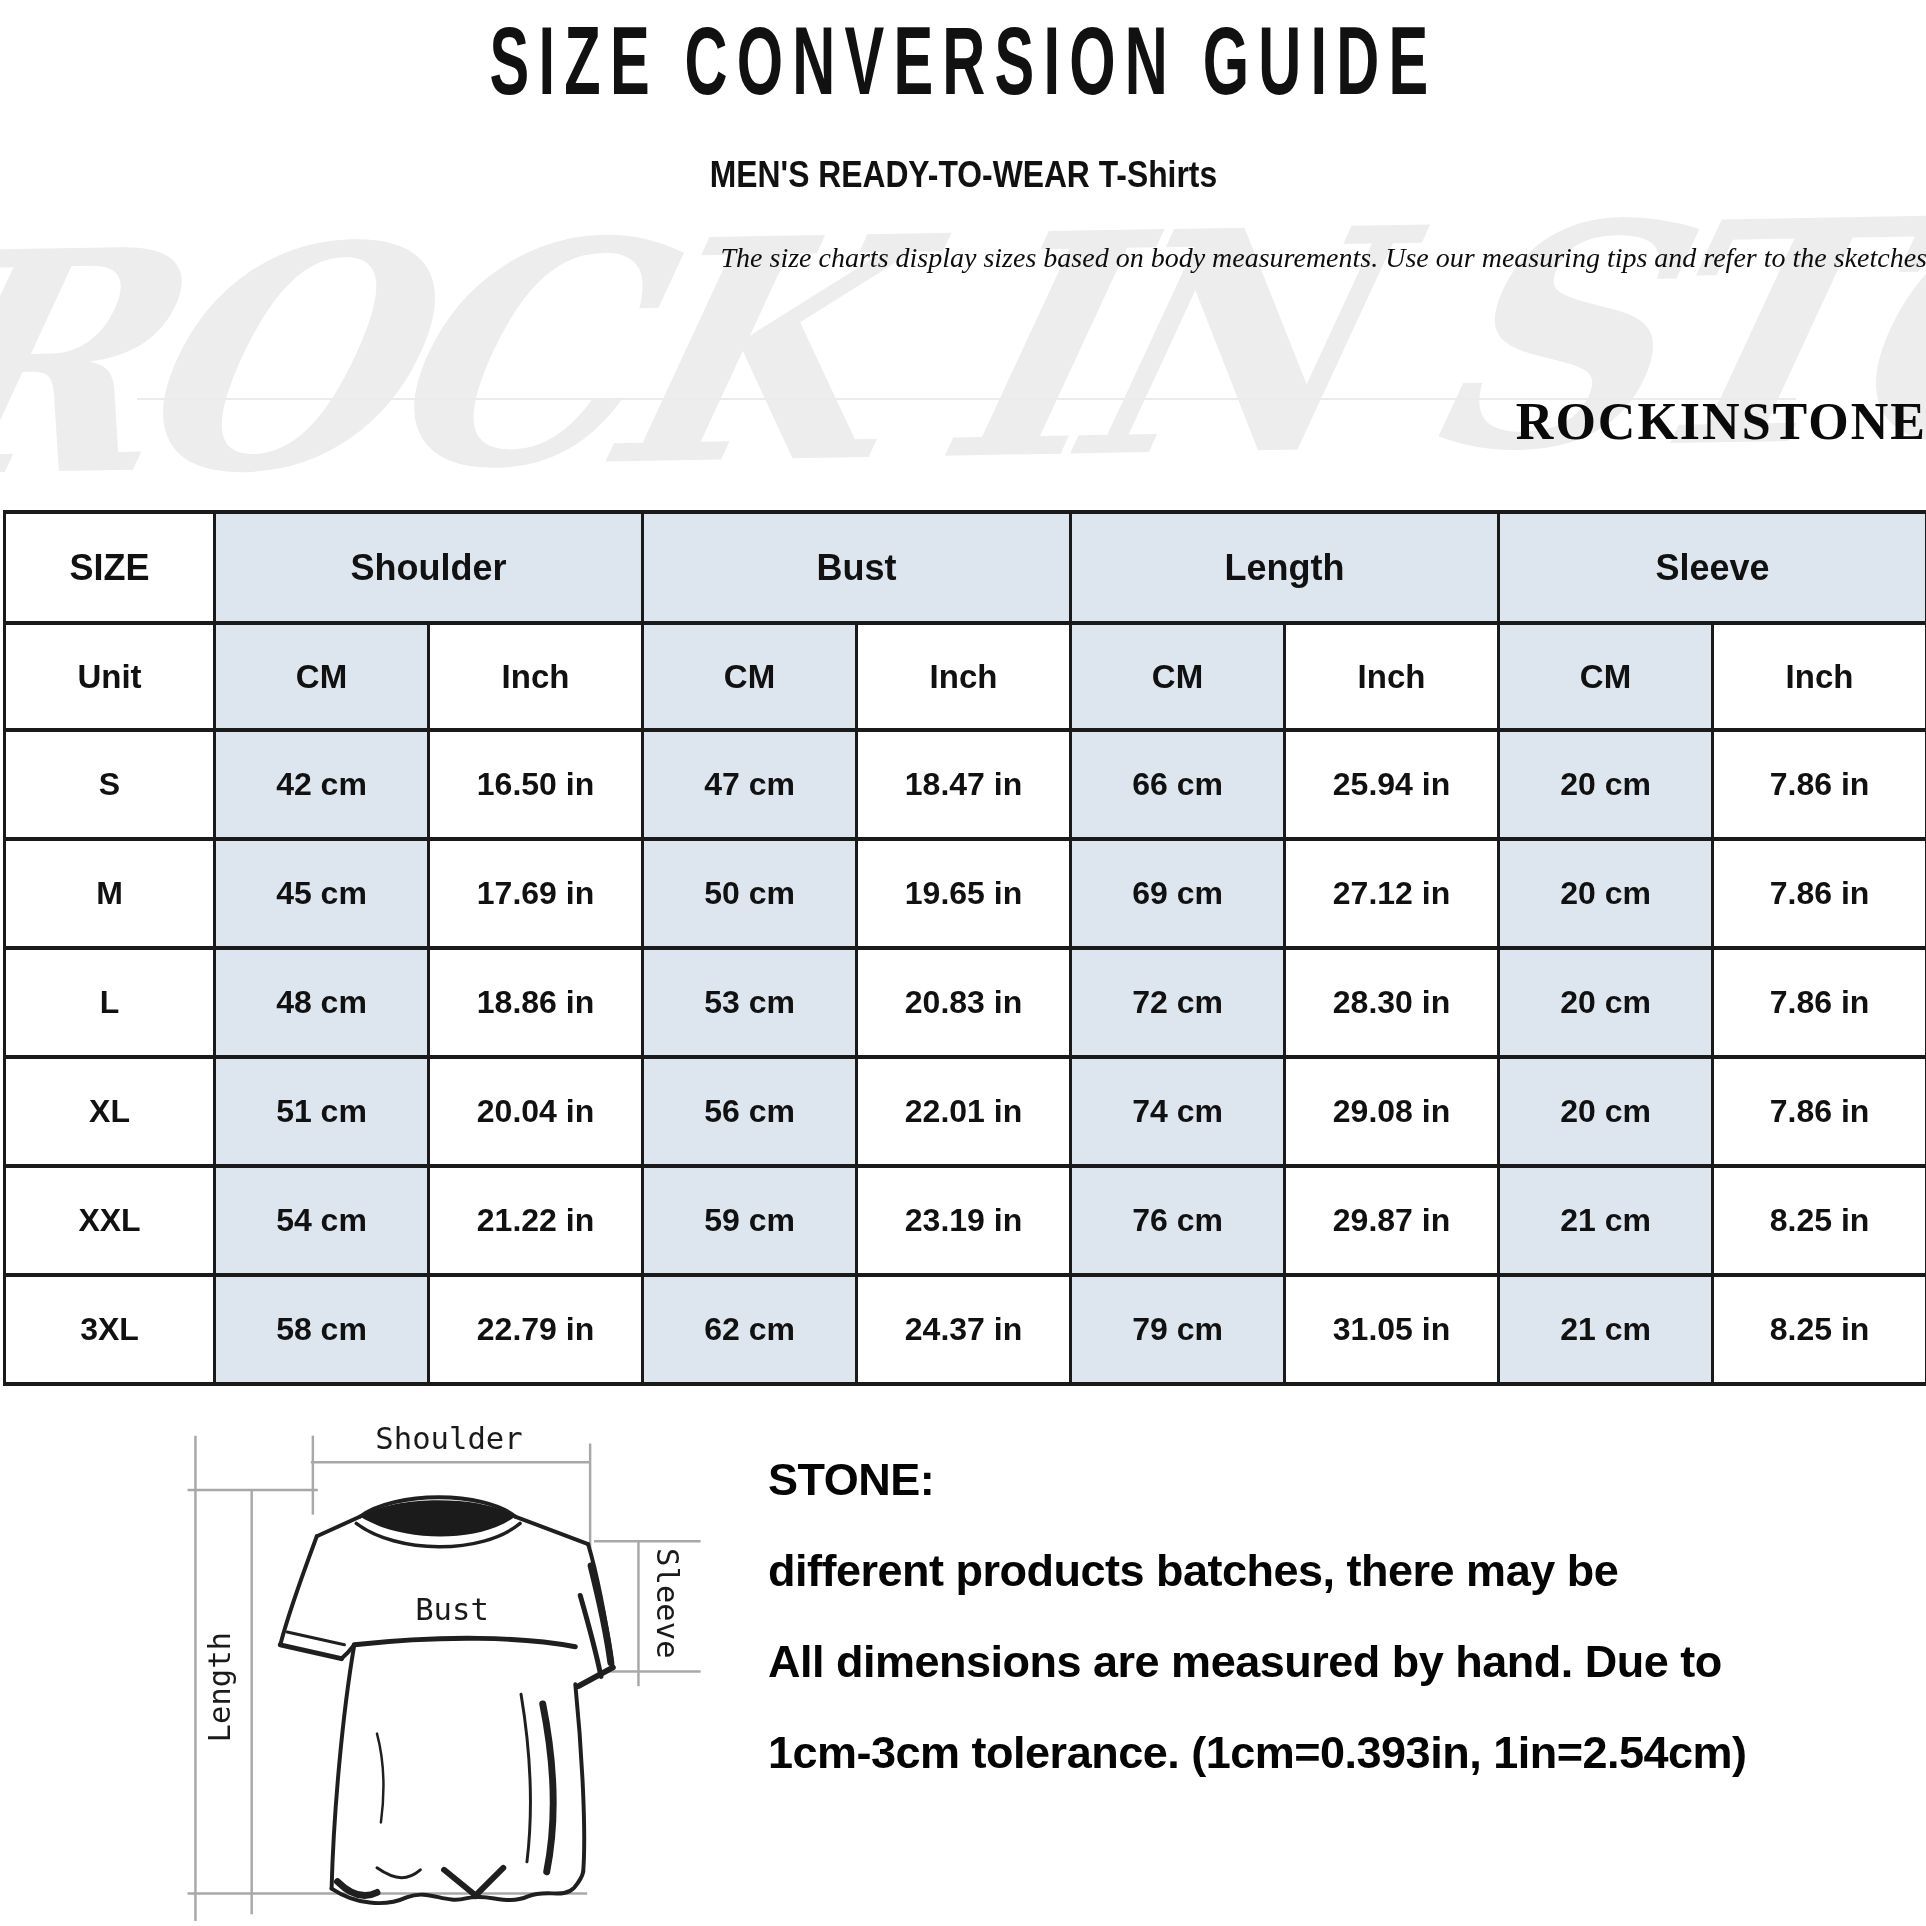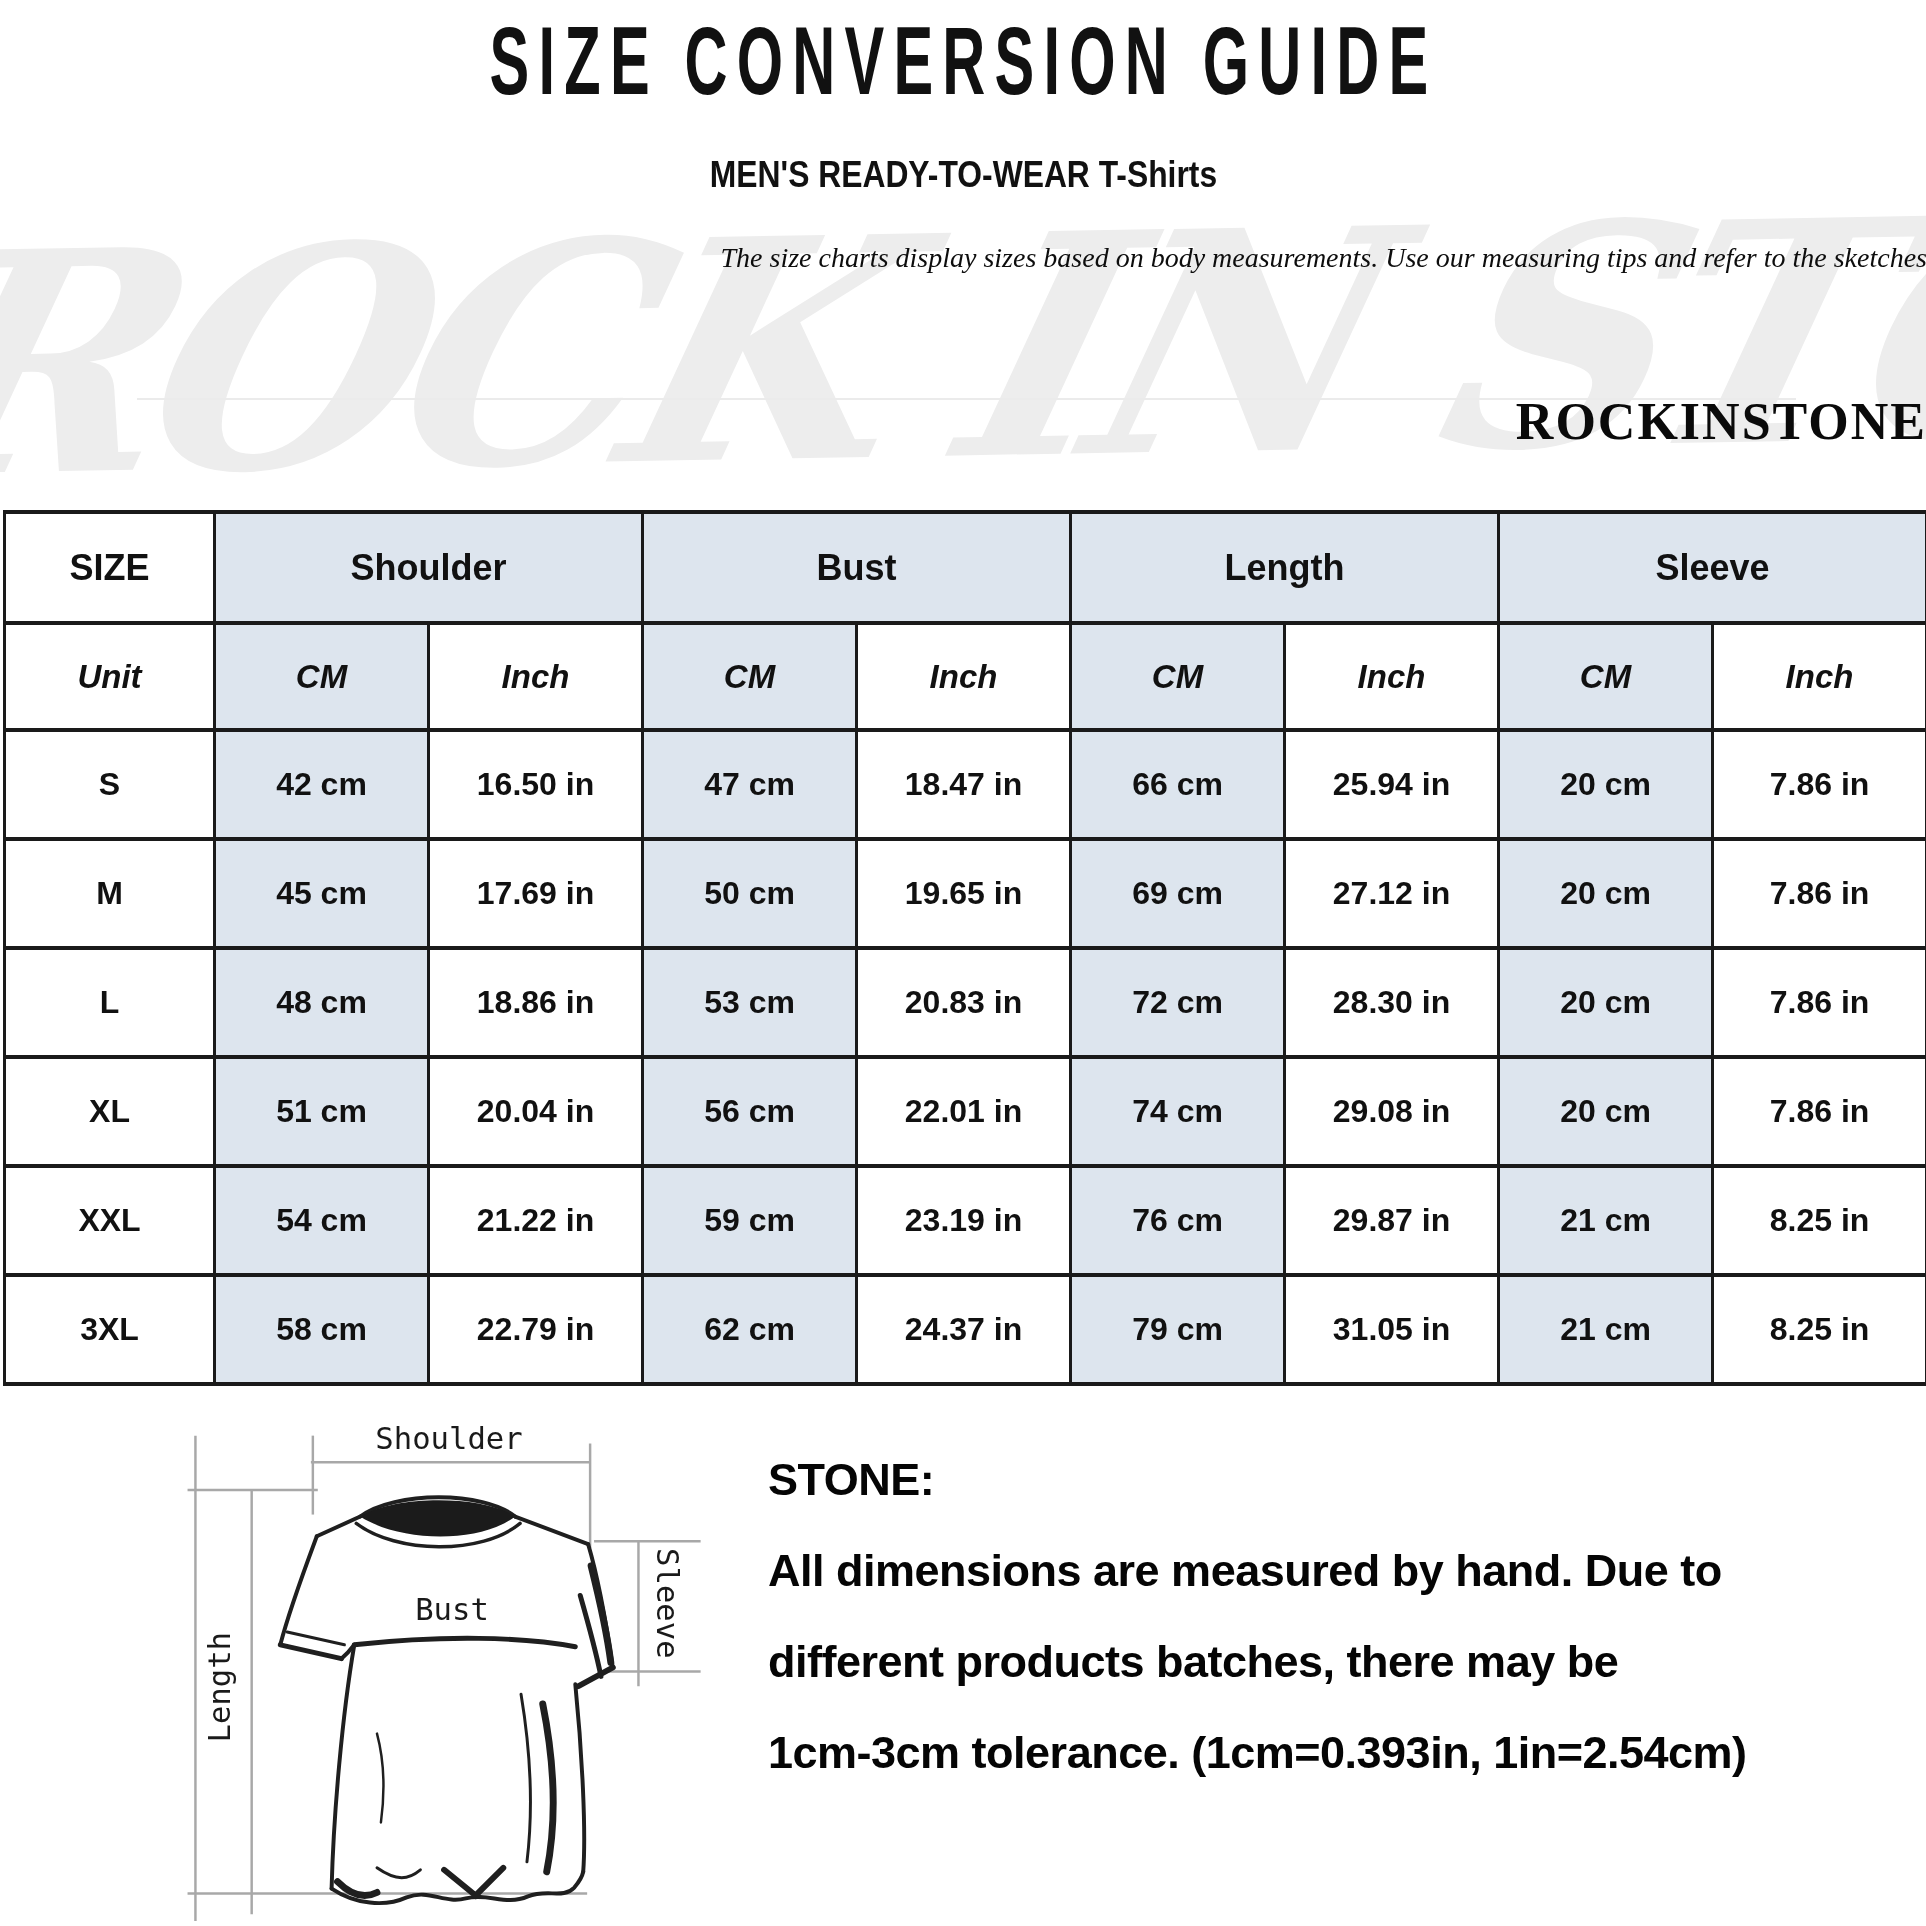--- a/index.html
+++ b/index.html
@@ -81,21 +81,21 @@
     border-bottom-width:4px;
     padding:0;
     background:#ffffff;
     font-weight:bold;
     vertical-align:middle;
   }
   .size-table .blue { background:#dde5ee; }
   .size-table tr.r-head  { height:111px; }
   .size-table tr.r-head td { font-size:36px; }
   .size-table tr.r-unit  { height:107px; }
-  .size-table tr.r-unit td { font-size:33px;font-style:italic; }
+  .size-table tr.r-unit td { font-size:33px; }
   .size-table tr.r-data  { height:109px; }
   .size-table tr.r-data td { font-size:32px; }
 
   
   .diagram { top:1408px; left:147px; width:606px; height:519px; z-index:1; }
   .diagram text {
     font-family:"DejaVu Sans Mono", monospace;
     font-size:31px; fill:#1a1a1a;
   }
 
@@ -275,17 +275,17 @@
   </g>
 
   <text x="305" y="42" text-anchor="middle">Shoulder</text>
   <text x="308" y="215" text-anchor="middle">Bust</text>
   <text x="83" y="283" text-anchor="middle" transform="rotate(-90 83 283)">Length</text>
   <text x="516" y="198" text-anchor="middle" transform="rotate(90 516 198)">Sleeve</text>
 </svg>
 
 <div class="layer note">
   <div>STONE:</div>
+  <div>different products batches, there may be</div>
   <div>All dimensions are measured by hand. Due to</div>
-  <div>different products batches, there may be</div>
   <div>1cm-3cm tolerance. (1cm=0.393in, 1in=2.54cm)</div>
 </div>
 
 
 </body></html>

